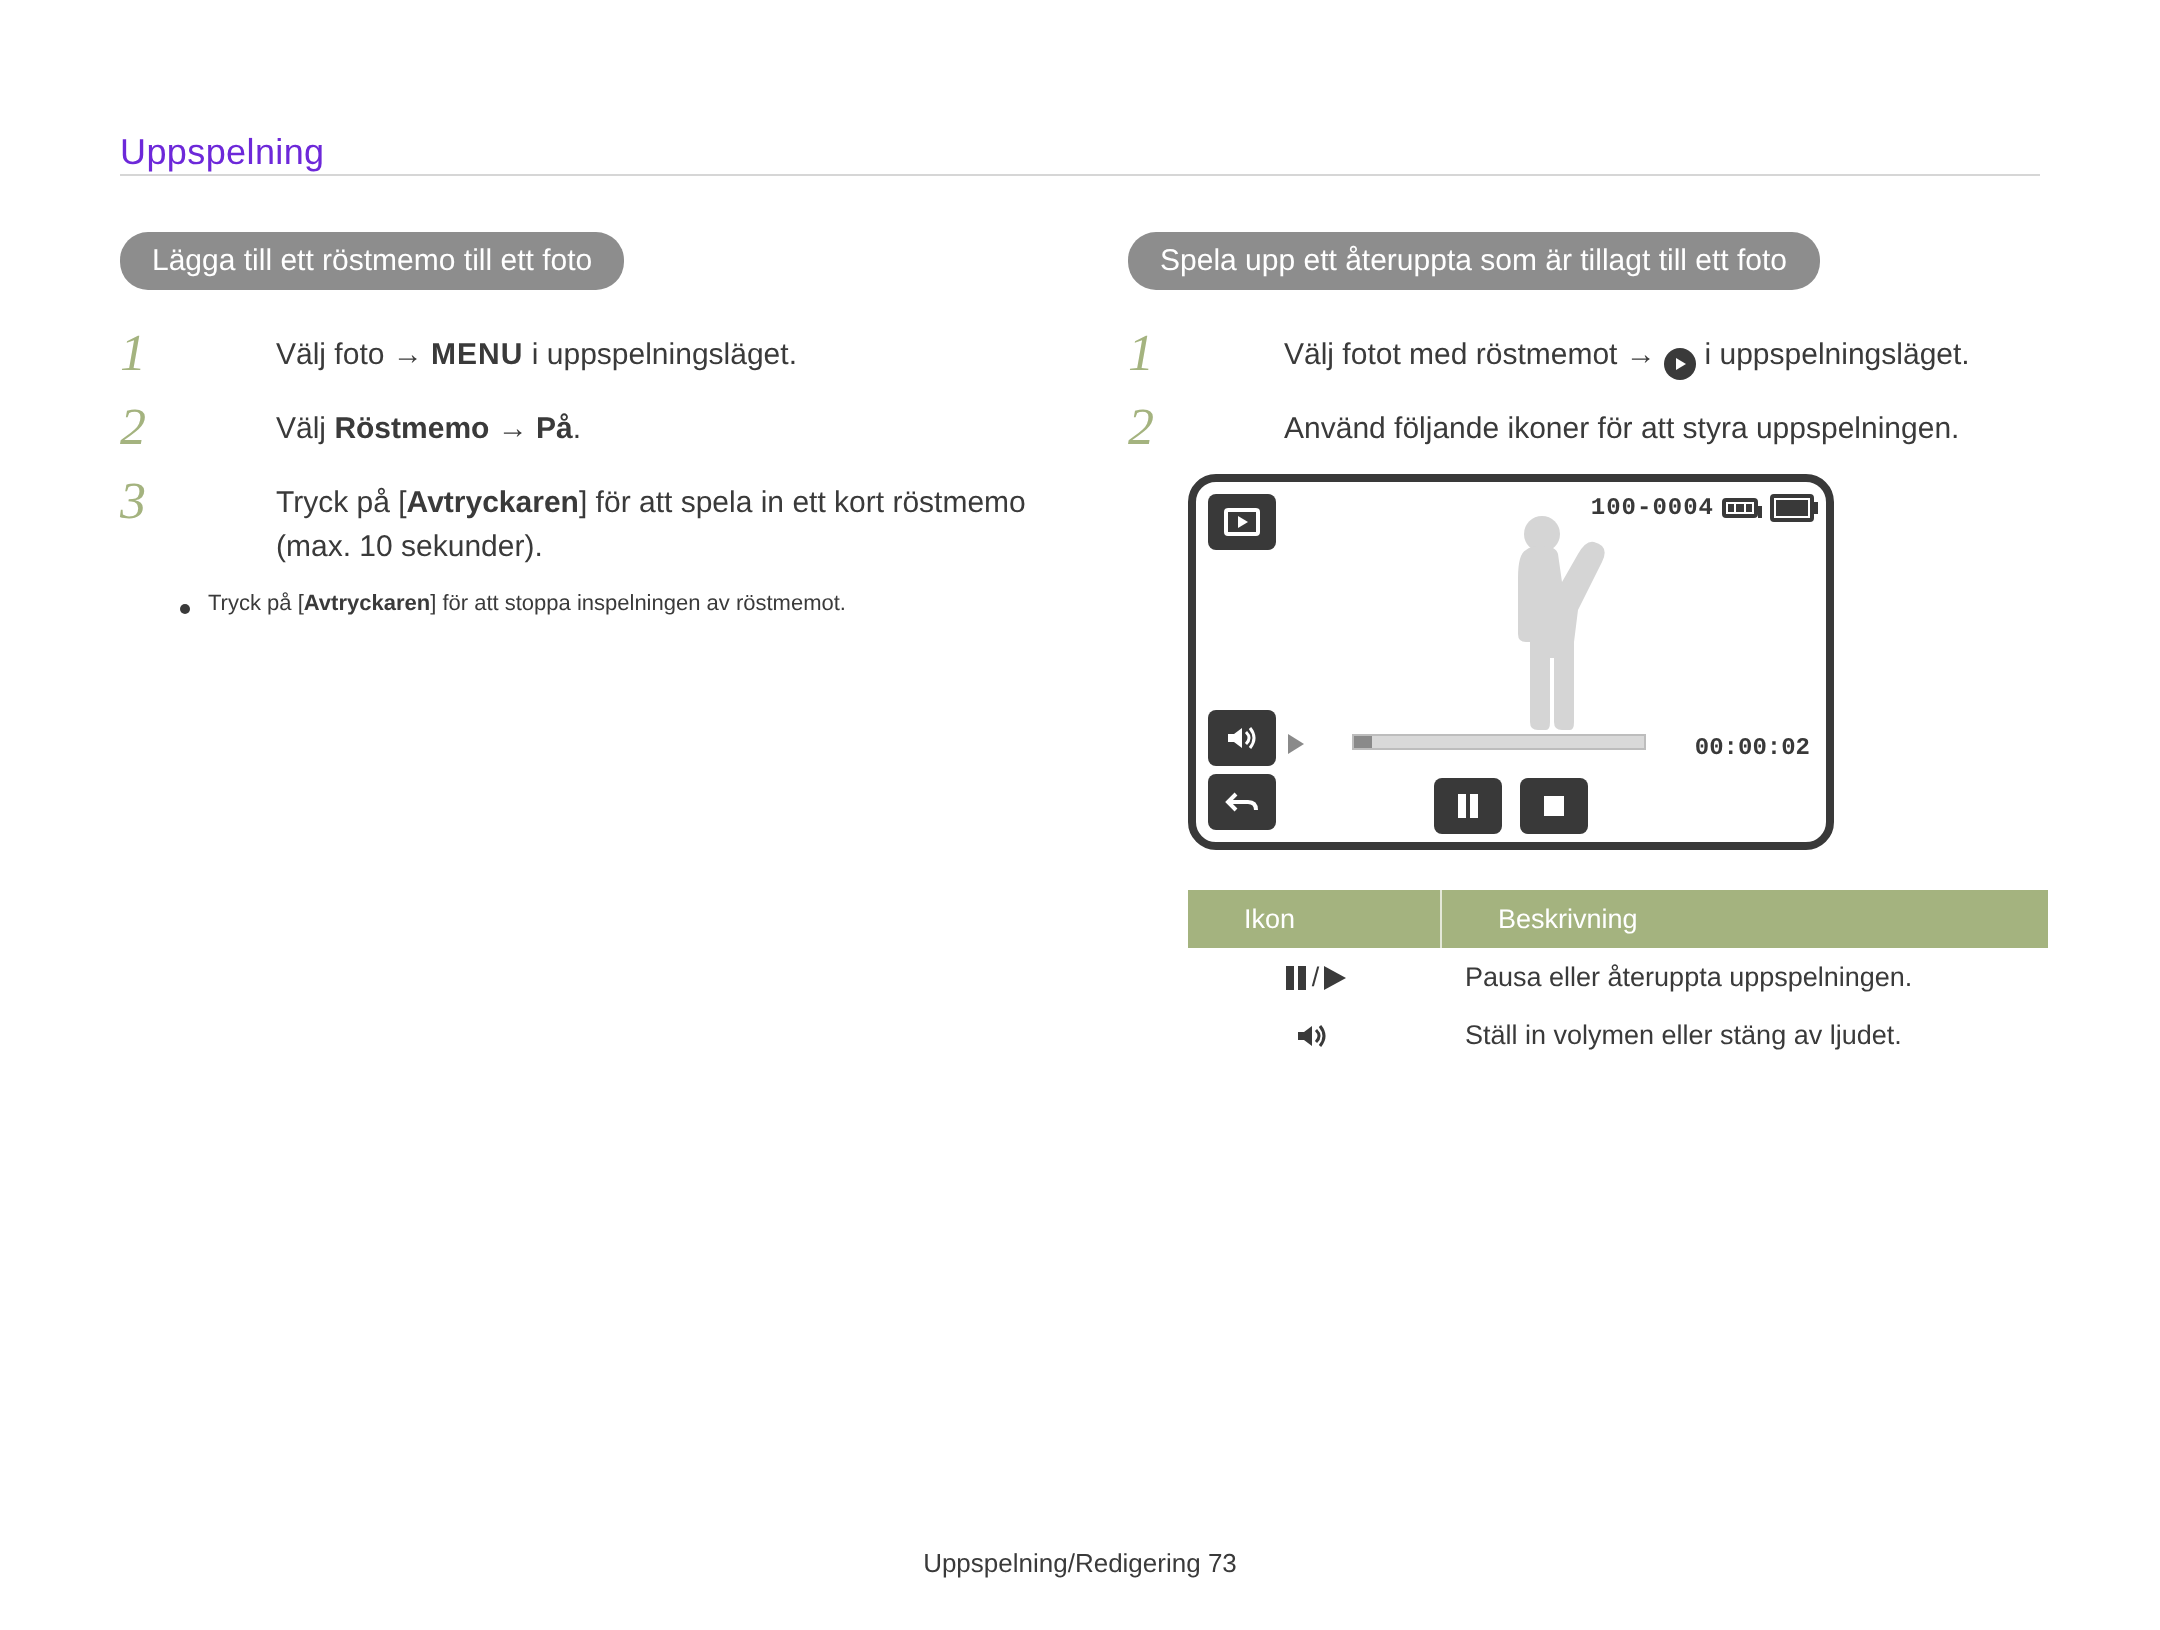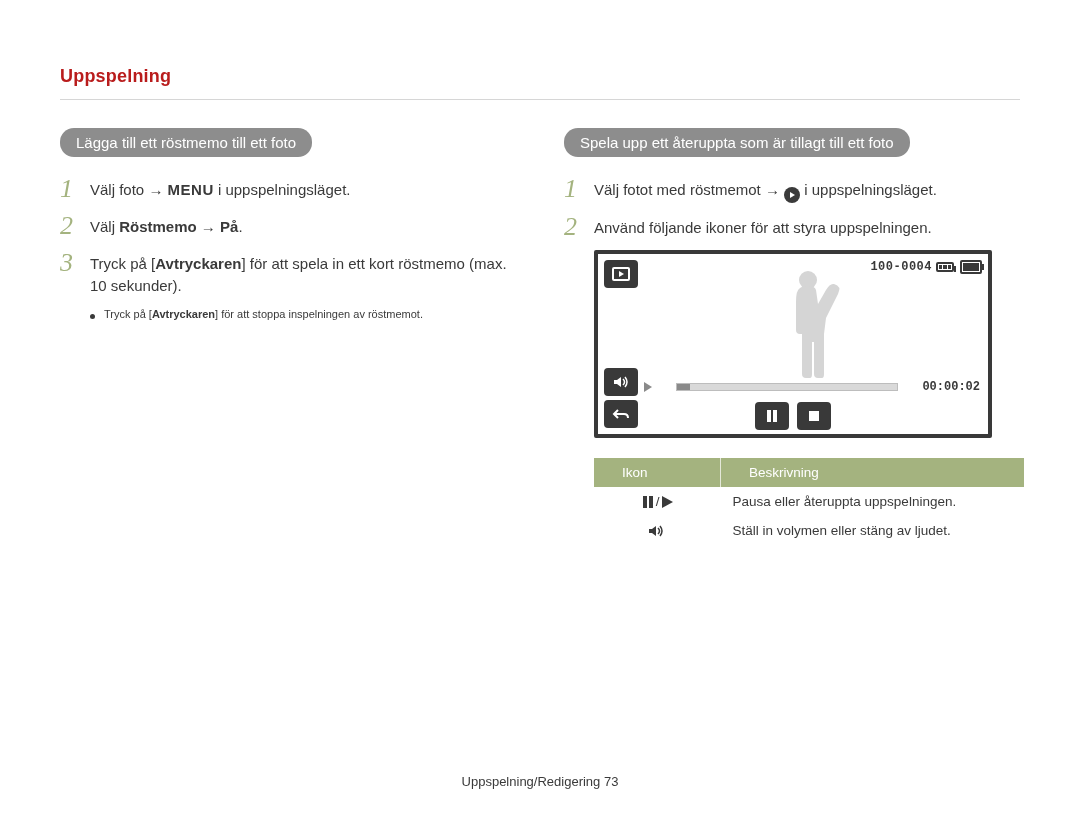--- a/index.html
+++ b/index.html
@@ -14,25 +14,25 @@
     font-size: 15px;
   }
   .page {
     position: relative;
     width: 1080px;
     height: 815px;
     box-sizing: border-box;
     padding: 66px 60px 0 60px;
   }
   .section-head {
-    color: #b91c1c;
+    color: #6d28d9;
     font-size: 18px;
-    font-weight: 700;
+    font-weight: 400;
     letter-spacing: .2px;
-    margin-bottom: 12px;
+    margin-bottom: 0;
   }
   .hr {
     height: 1px;
     background: #d6d6d6;
     width: 100%;
     margin-bottom: 28px;
   }
   .columns {
     display: flex;
     gap: 48px;
@@ -62,20 +62,21 @@
     color: #a4b37f;
     font-size: 26px;
     width: 30px;
     flex: 0 0 30px;
     line-height: 1;
     padding-top: 1px;
   }
   .step-body {
     flex: 1;
     padding-top: 4px;
+    margin-left: 48px;
   }
   .bold { font-weight: 700; }
   .arrow { font-family: Arial, sans-serif; }
   .bullets {
     list-style: none;
     padding: 0 0 0 30px;
     margin: 6px 0 0 0;
   }
   .bullets li {
     position: relative;
@@ -95,24 +96,24 @@
     border-radius: 50%;
   }
   .menu-text {
     font-family: Arial, sans-serif;
     font-weight: 700;
     letter-spacing: .5px;
   }
 
   
   .lcd {
-    width: 398px;
+    width: 323px;
     height: 188px;
     border: 4px solid #393939;
-    border-radius: 2px;
+    border-radius: 14px;
     background: #ffffff;
     margin: 6px 0 20px 30px;
     position: relative;
     box-sizing: border-box;
   }
   .lcd-leftbar {
     position: absolute;
     left: 6px;
     top: 6px;
     bottom: 6px;
@@ -179,21 +180,21 @@
     left: 50%;
     top: 14px;
     transform: translateX(-30%);
   }
   .progress-row {
     position: absolute;
     left: 46px;
     right: 8px;
     bottom: 40px;
     display: flex;
-    align-items: center;
+    align-items: flex-start;
     gap: 24px;
   }
   .progress-play {
     width: 0; height: 0;
     border-left: 8px solid #8a8a8a;
     border-top: 5px solid transparent;
     border-bottom: 5px solid transparent;
   }
   .progress-track {
     flex: 1;

